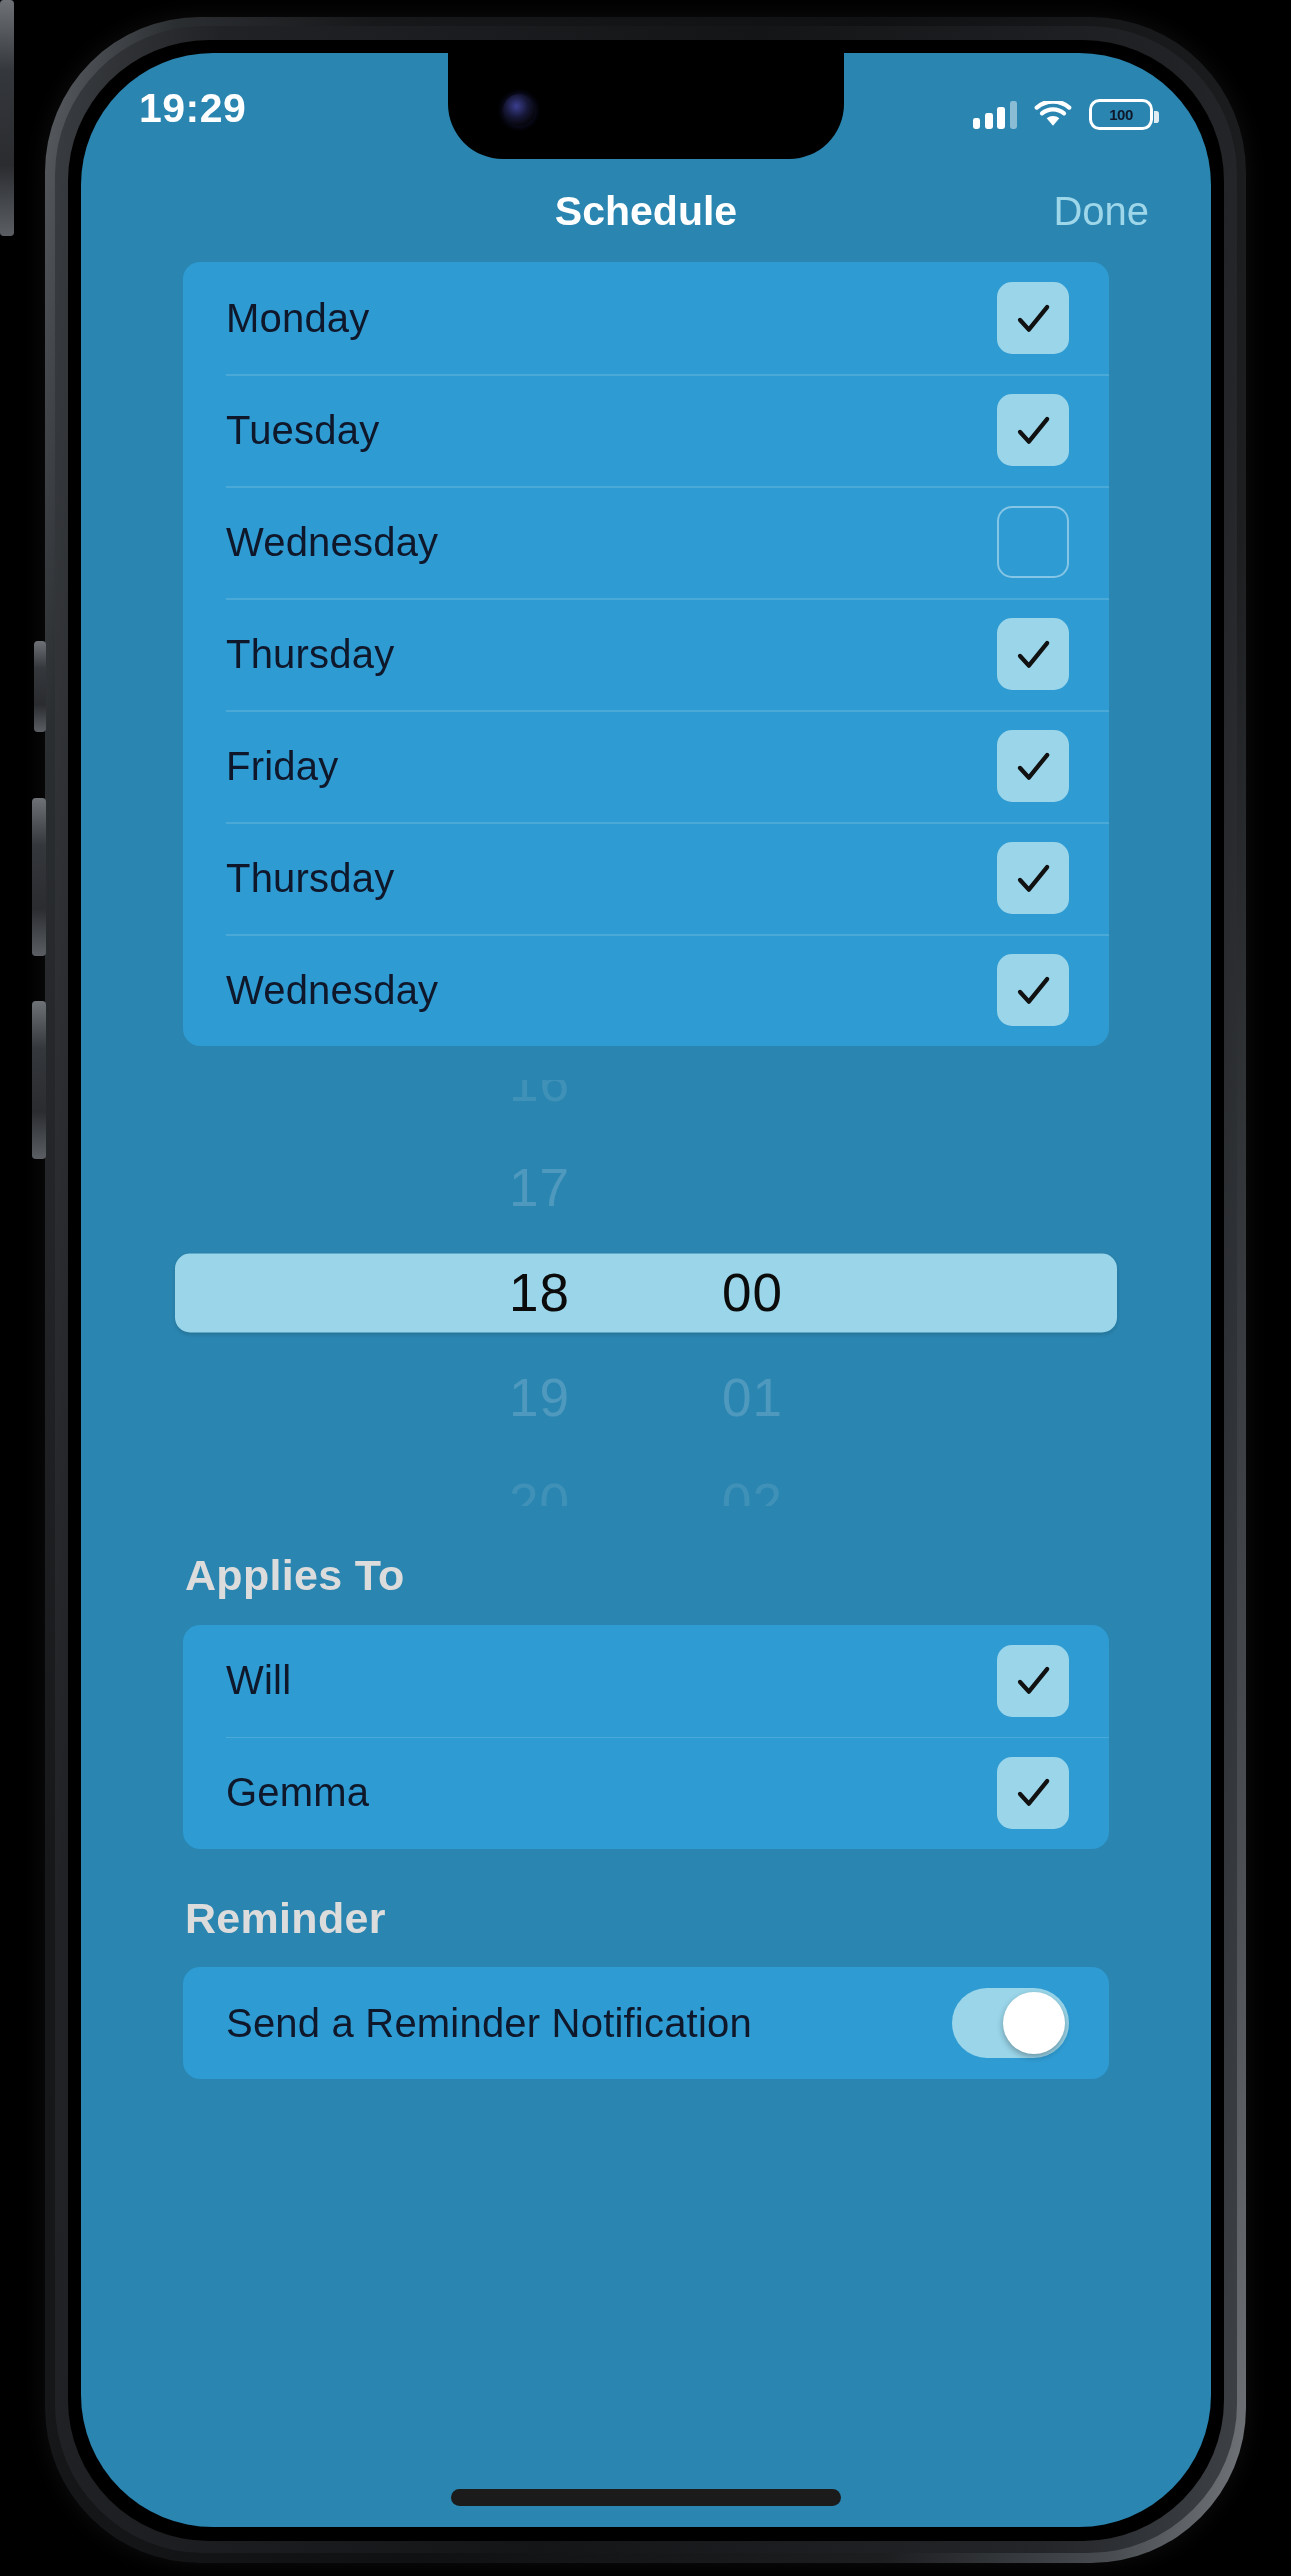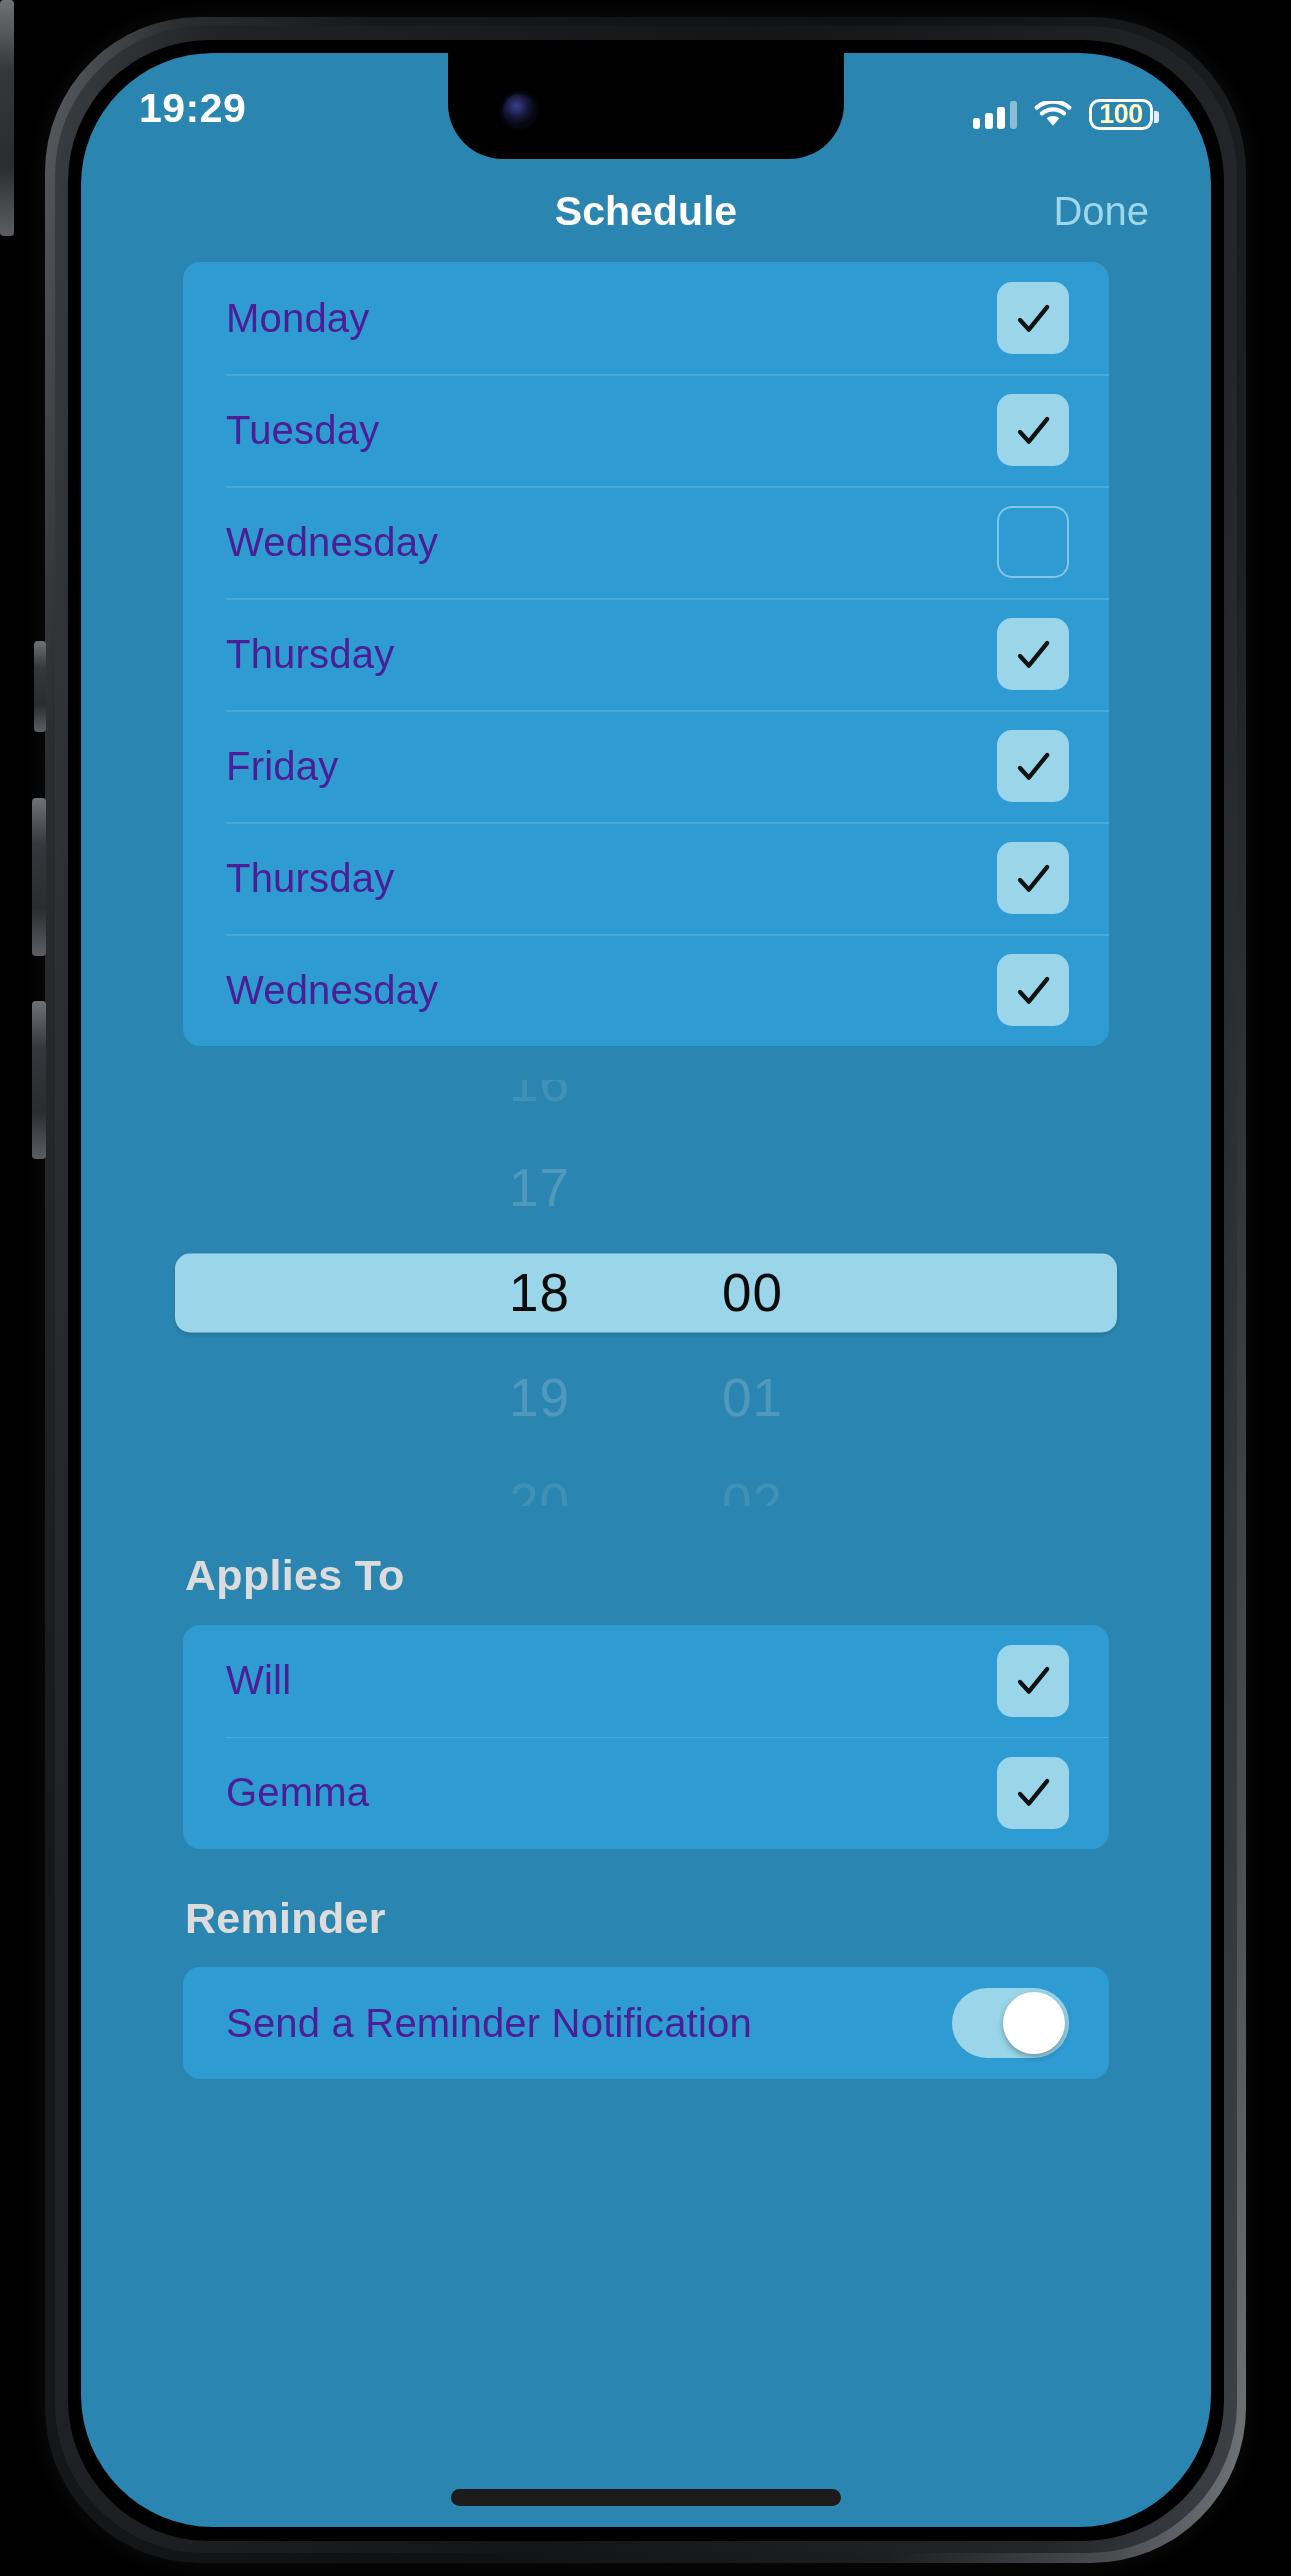--- a/index.html
+++ b/index.html
@@ -81,21 +81,21 @@
   .bars i:nth-child(1){ height:10.4px; }
   .bars i:nth-child(2){ height:16px; }
   .bars i:nth-child(3){ height:22px; }
   .bars i:nth-child(4){ height:28px; opacity:.45; }
   .wifi{ width:38px; height:28px; position:relative; }
   .batt{
     position:relative; width:64px; height:31px;
     border:3.8px solid #fff; border-radius:10.4px;
     display:flex; align-items:center; justify-content:center;
   }
-  .batt span{ font-size:27px; font-weight:700; color:#fef9c3; line-height:1; letter-spacing:-0.5px;}
+  .batt span{ font-size:15px; font-weight:700; color:#0f172a; line-height:1; letter-spacing:-0.5px;}
   .batt::after{
     content:""; position:absolute; right:-8.5px; top:8.5px;
     width:4.7px; height:12.3px; border-radius:0 2.8px 2.8px 0; background:rgba(255,255,255,.85);
   }
 
   
   .navbar{
     position:absolute; top:106px; left:0; width:100%; height:104px;
     display:flex; align-items:center; justify-content:center; z-index:25;
   }
@@ -117,21 +117,21 @@
   .row{
     position:relative;
     height:112px;
     display:flex; align-items:center; justify-content:space-between;
     padding:0 40px 0 43px;
   }
   .row + .row::before{
     content:""; position:absolute; left:43px; right:0; top:0;
     height:1.9px; background:rgba(255,255,255,.14);
   }
-  .row-label{ font-size:40px; color:#4c1d95; font-weight:400; letter-spacing:0.2px; }
+  .row-label{ font-size:40px; color:#0f172a; font-weight:400; letter-spacing:0.2px; }
 
   .cbox{
     width:72px; height:72px; border-radius:15px;
     display:flex; align-items:center; justify-content:center;
     flex:0 0 auto;
   }
   .cbox.on{ background:#9ad5e9; }
   .cbox.off{ background:transparent; border:2.8px solid rgba(255,255,255,.42); }
   .cbox.on svg{ width:43px; height:43px; }
 

